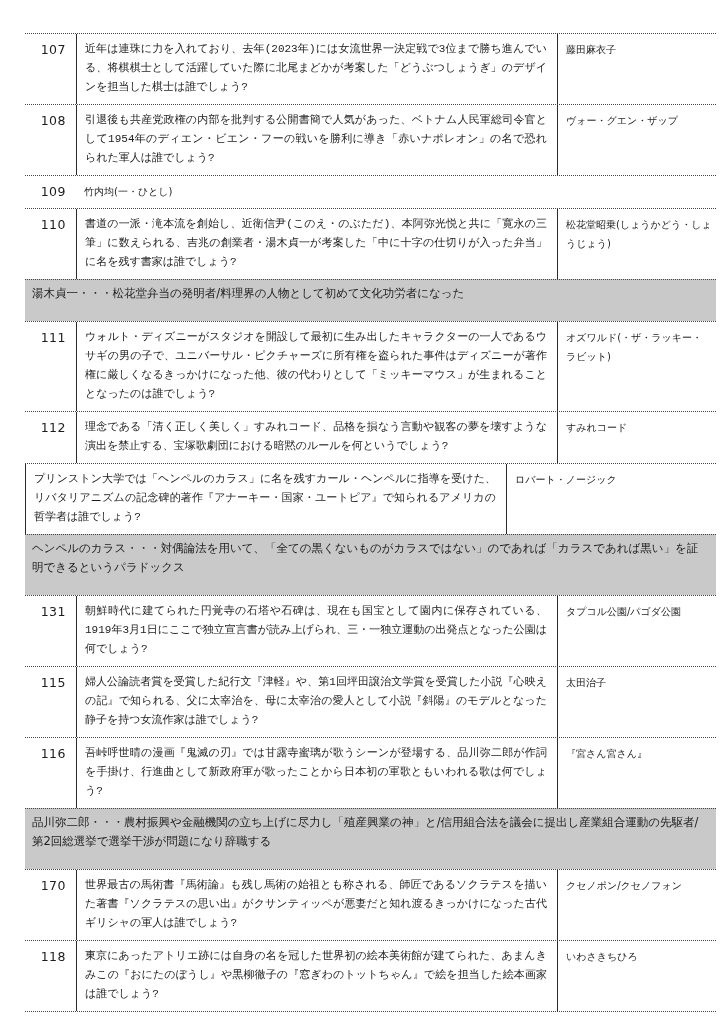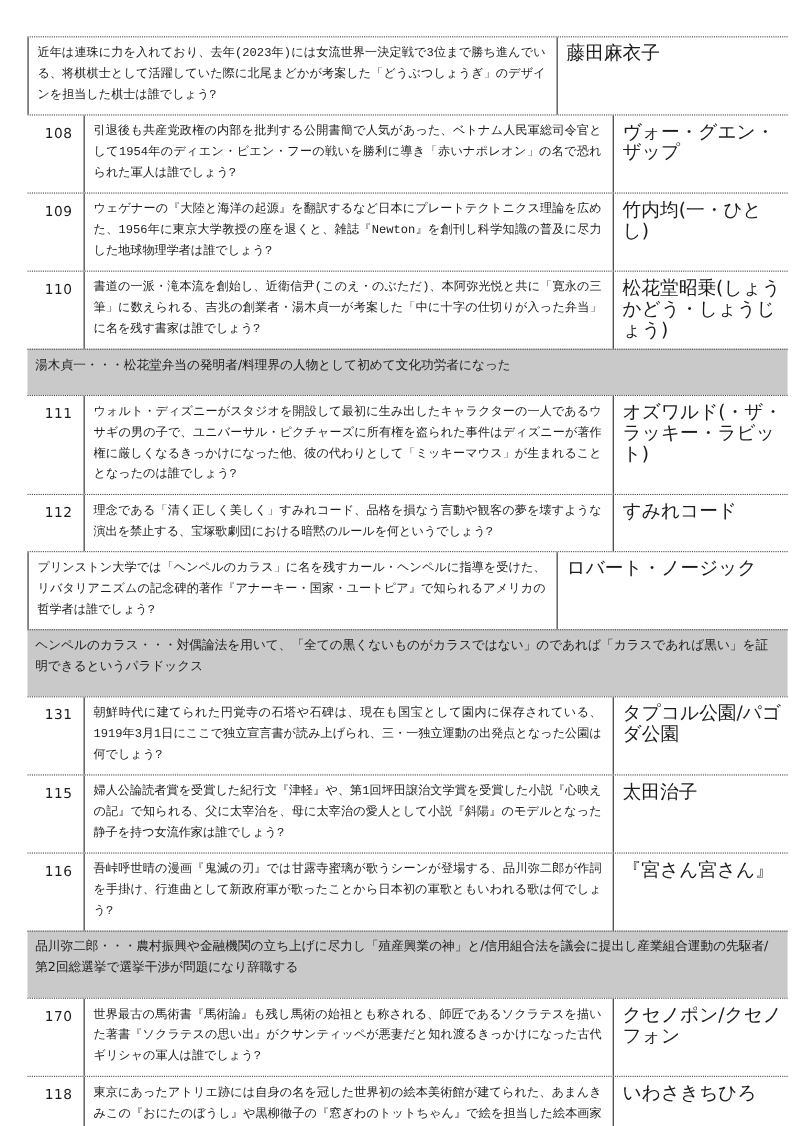--- a/index.html
+++ b/index.html
@@ -53,50 +53,50 @@
     border-right: 1px solid var(--rule);
     padding: 6px 10px 7px 8px;
     font-size: 11px;
     line-height: 19px;
     text-align: justify;
     font-family: Liberation Mono, monospace;
   }
   .a-cell {
     flex: 1 1 auto;
     padding: 6px 4px 7px 8px;
-    font-size: 17px;
+    font-size: 10px;
     line-height: 19px;
   }
   .note-row {
     border-top: 1px dotted var(--dot);
     background: var(--note-bg);
     padding: 4px 10px 18px 7px;
     font-size: 11.5px;
     line-height: 19px;
   }
 </style>
 </head>
 <body>
 
 <div class="page">
   <div class="quiz-table">
   <div class="q-row">
+    <div class="num-cell">107</div>
     <div class="q-cell">近年は連珠に力を入れており、去年(2023年)には女流世界一決定戦で3位まで勝ち進んでいる、将棋棋士として活躍していた際に北尾まどかが考案した「どうぶつしょうぎ」のデザインを担当した棋士は誰でしょう?</div>
     <div class="a-cell">藤田麻衣子</div>
   </div>
 
   <div class="q-row">
     <div class="num-cell">108</div>
     <div class="q-cell">引退後も共産党政権の内部を批判する公開書簡で人気があった、ベトナム人民軍総司令官として1954年のディエン・ビエン・フーの戦いを勝利に導き「赤いナポレオン」の名で恐れられた軍人は誰でしょう?</div>
     <div class="a-cell">ヴォー・グエン・ザップ</div>
   </div>
 
   <div class="q-row">
     <div class="num-cell">109</div>
-    <div class="q-cell">ウェゲナーの『大陸と海洋の起源』を翻訳するなど日本にプレートテクトニクス理論を広めた、1956年に東京大学教授の座を退くと、雑誌『Newton』を創刊し科学知識の普及に尽力した地球物理学者は誰でしょう?</div>
     <div class="a-cell">竹内均(一・ひとし)</div>
   </div>
 
   <div class="q-row">
     <div class="num-cell">110</div>
     <div class="q-cell">書道の一派・滝本流を創始し、近衛信尹(このえ・のぶただ)、本阿弥光悦と共に「寛永の三筆」に数えられる、吉兆の創業者・湯木貞一が考案した「中に十字の仕切りが入った弁当」に名を残す書家は誰でしょう?</div>
     <div class="a-cell">松花堂昭乗(しょうかどう・しょうじょう)</div>
   </div>
 
   <div class="note-row">

